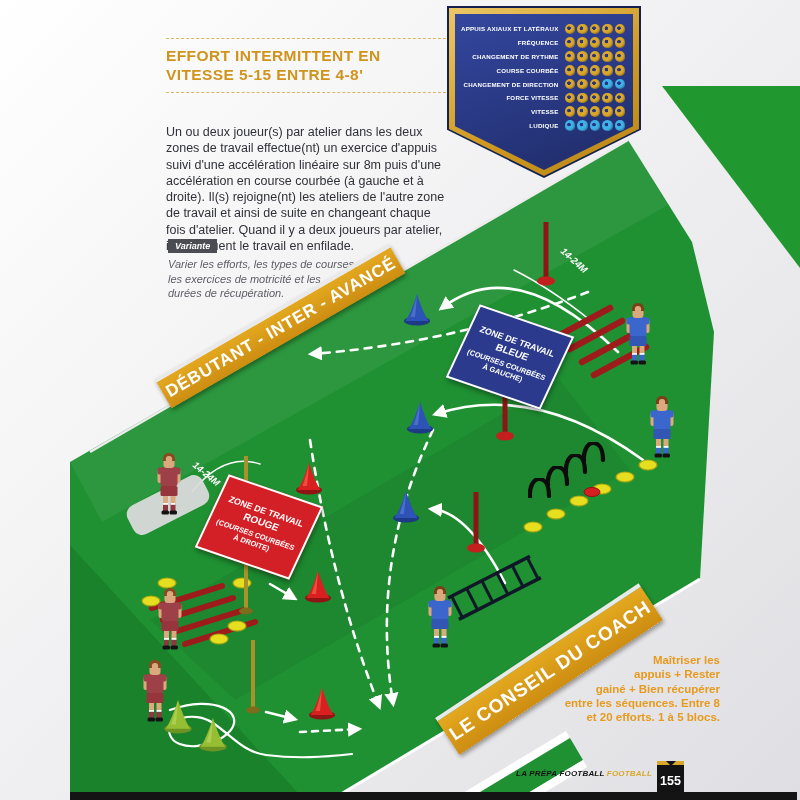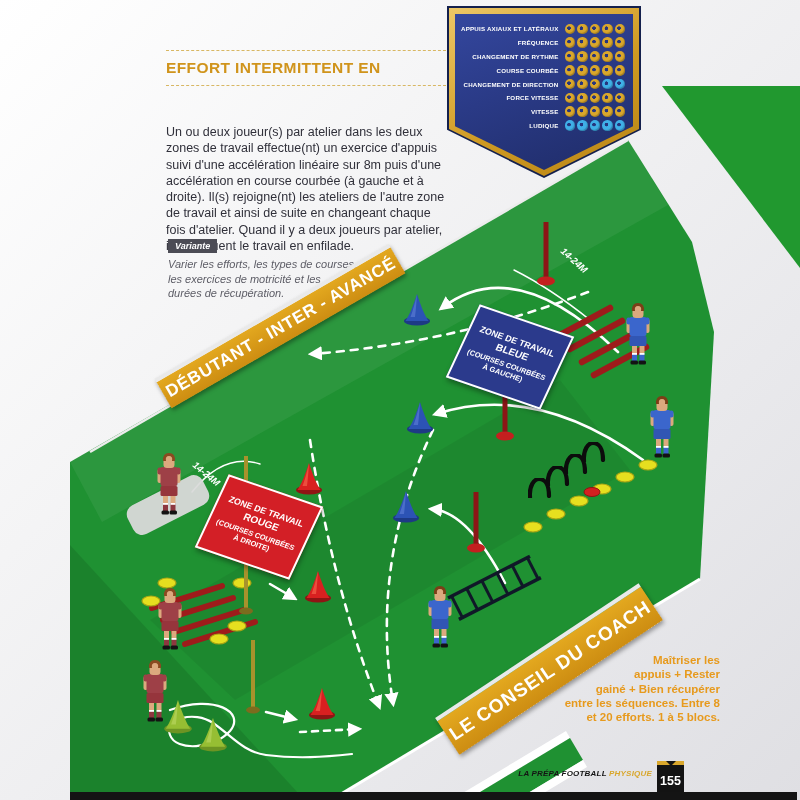--- a/index.html
+++ b/index.html
@@ -1,21 +1,21 @@
 <!DOCTYPE html>
 <html><head>
 <meta charset="utf-8">
 <style>
   html,body{margin:0;padding:0;}
   body{width:800px;height:800px;position:relative;overflow:hidden;
        font-family:"Liberation Sans",sans-serif;
        background:linear-gradient(135deg,#ffffff 0%,#f4f4f5 35%,#e9e9ec 70%,#dfdfe3 100%);}
   .abs{position:absolute;}
   
-  .title-block{left:166px;top:50px;width:280px;border-top:1px dashed #d8b763;
+  .title-block{left:166px;top:38px;width:280px;border-top:1px dashed #d8b763;
                border-bottom:1px dashed #d8b763;padding:7px 0 8px 0;}
   .title-line{color:#d0941c;font-weight:800;font-size:15.5px;line-height:19px;
               letter-spacing:.4px;transform-origin:left;}
   
   .copy{left:166px;top:124px;width:284px;color:#30303a;font-size:12.5px;line-height:1.3;}
   .variante-label{left:168px;top:239px;background:#4c4c55;color:#fff;font-size:9px;
                   font-style:italic;font-weight:700;padding:2px 7px;}
   .variante-text{left:168px;top:257px;width:215px;color:#5d5d66;font-size:11px;
                  line-height:1.32;font-style:italic;white-space:pre-line;}
   
@@ -213,20 +213,21 @@
     <use href="#sym-player" class="p-maroon" x="155" y="588" width="30" height="62"></use>
     <use href="#sym-player" class="p-maroon" x="140" y="660" width="30" height="62"></use>
   </g>
 
   <text transform="translate(560,252) rotate(42)" fill="#fff" font-size="9.5" font-weight="bold" font-style="italic">14-24M</text>
   <text transform="translate(192,466) rotate(40)" fill="#fff" font-size="9.5" font-weight="bold" font-style="italic">14-24M</text>
 </svg>
 
 <div class="abs title-block">
   <div class="title-line">EFFORT INTERMITTENT EN</div>
+  <div class="title-line">VITESSE 5-15 ENTRE 4-8'</div>
 </div>
 
 <div class="abs copy">Un ou deux joueur(s) par atelier dans les deux zones de travail effectue(nt) un exercice d'appuis suivi d'une accélération linéaire sur 8m puis d'une accélération en course courbée (à gauche et à droite). Il(s) rejoigne(nt) les ateliers de l'autre zone de travail et ainsi de suite en changeant chaque fois d'atelier. Quand il y a deux joueurs par atelier, ils effectuent le travail en enfilade.</div>
 
 <div class="abs variante-label">Variante</div>
 <div class="abs variante-text">Varier les efforts, les types de courses,
 les exercices de motricité et les
 durées de récupération.</div>
 
 <div class="abs shield">
@@ -333,19 +334,19 @@
 </div>
 
 <div class="abs coach-text">Maîtriser les
 appuis + Rester
 gainé + Bien récupérer
 entre les séquences. Entre 8
 et 20 efforts. 1 à 5 blocs.</div>
 
 <div class="abs book-title">
   <span>LA PRÉPA FOOTBALL</span>
-  <span class="accent">PHYSIQUE</span>
+  <span class="accent">FOOTBALL</span>
 </div>
 <div class="abs page-tab">
   <div class="tab-notch"></div>
   <div class="page-num">155</div>
 </div>
 <div class="abs bottom-bar"></div>
 
 </body></html>

